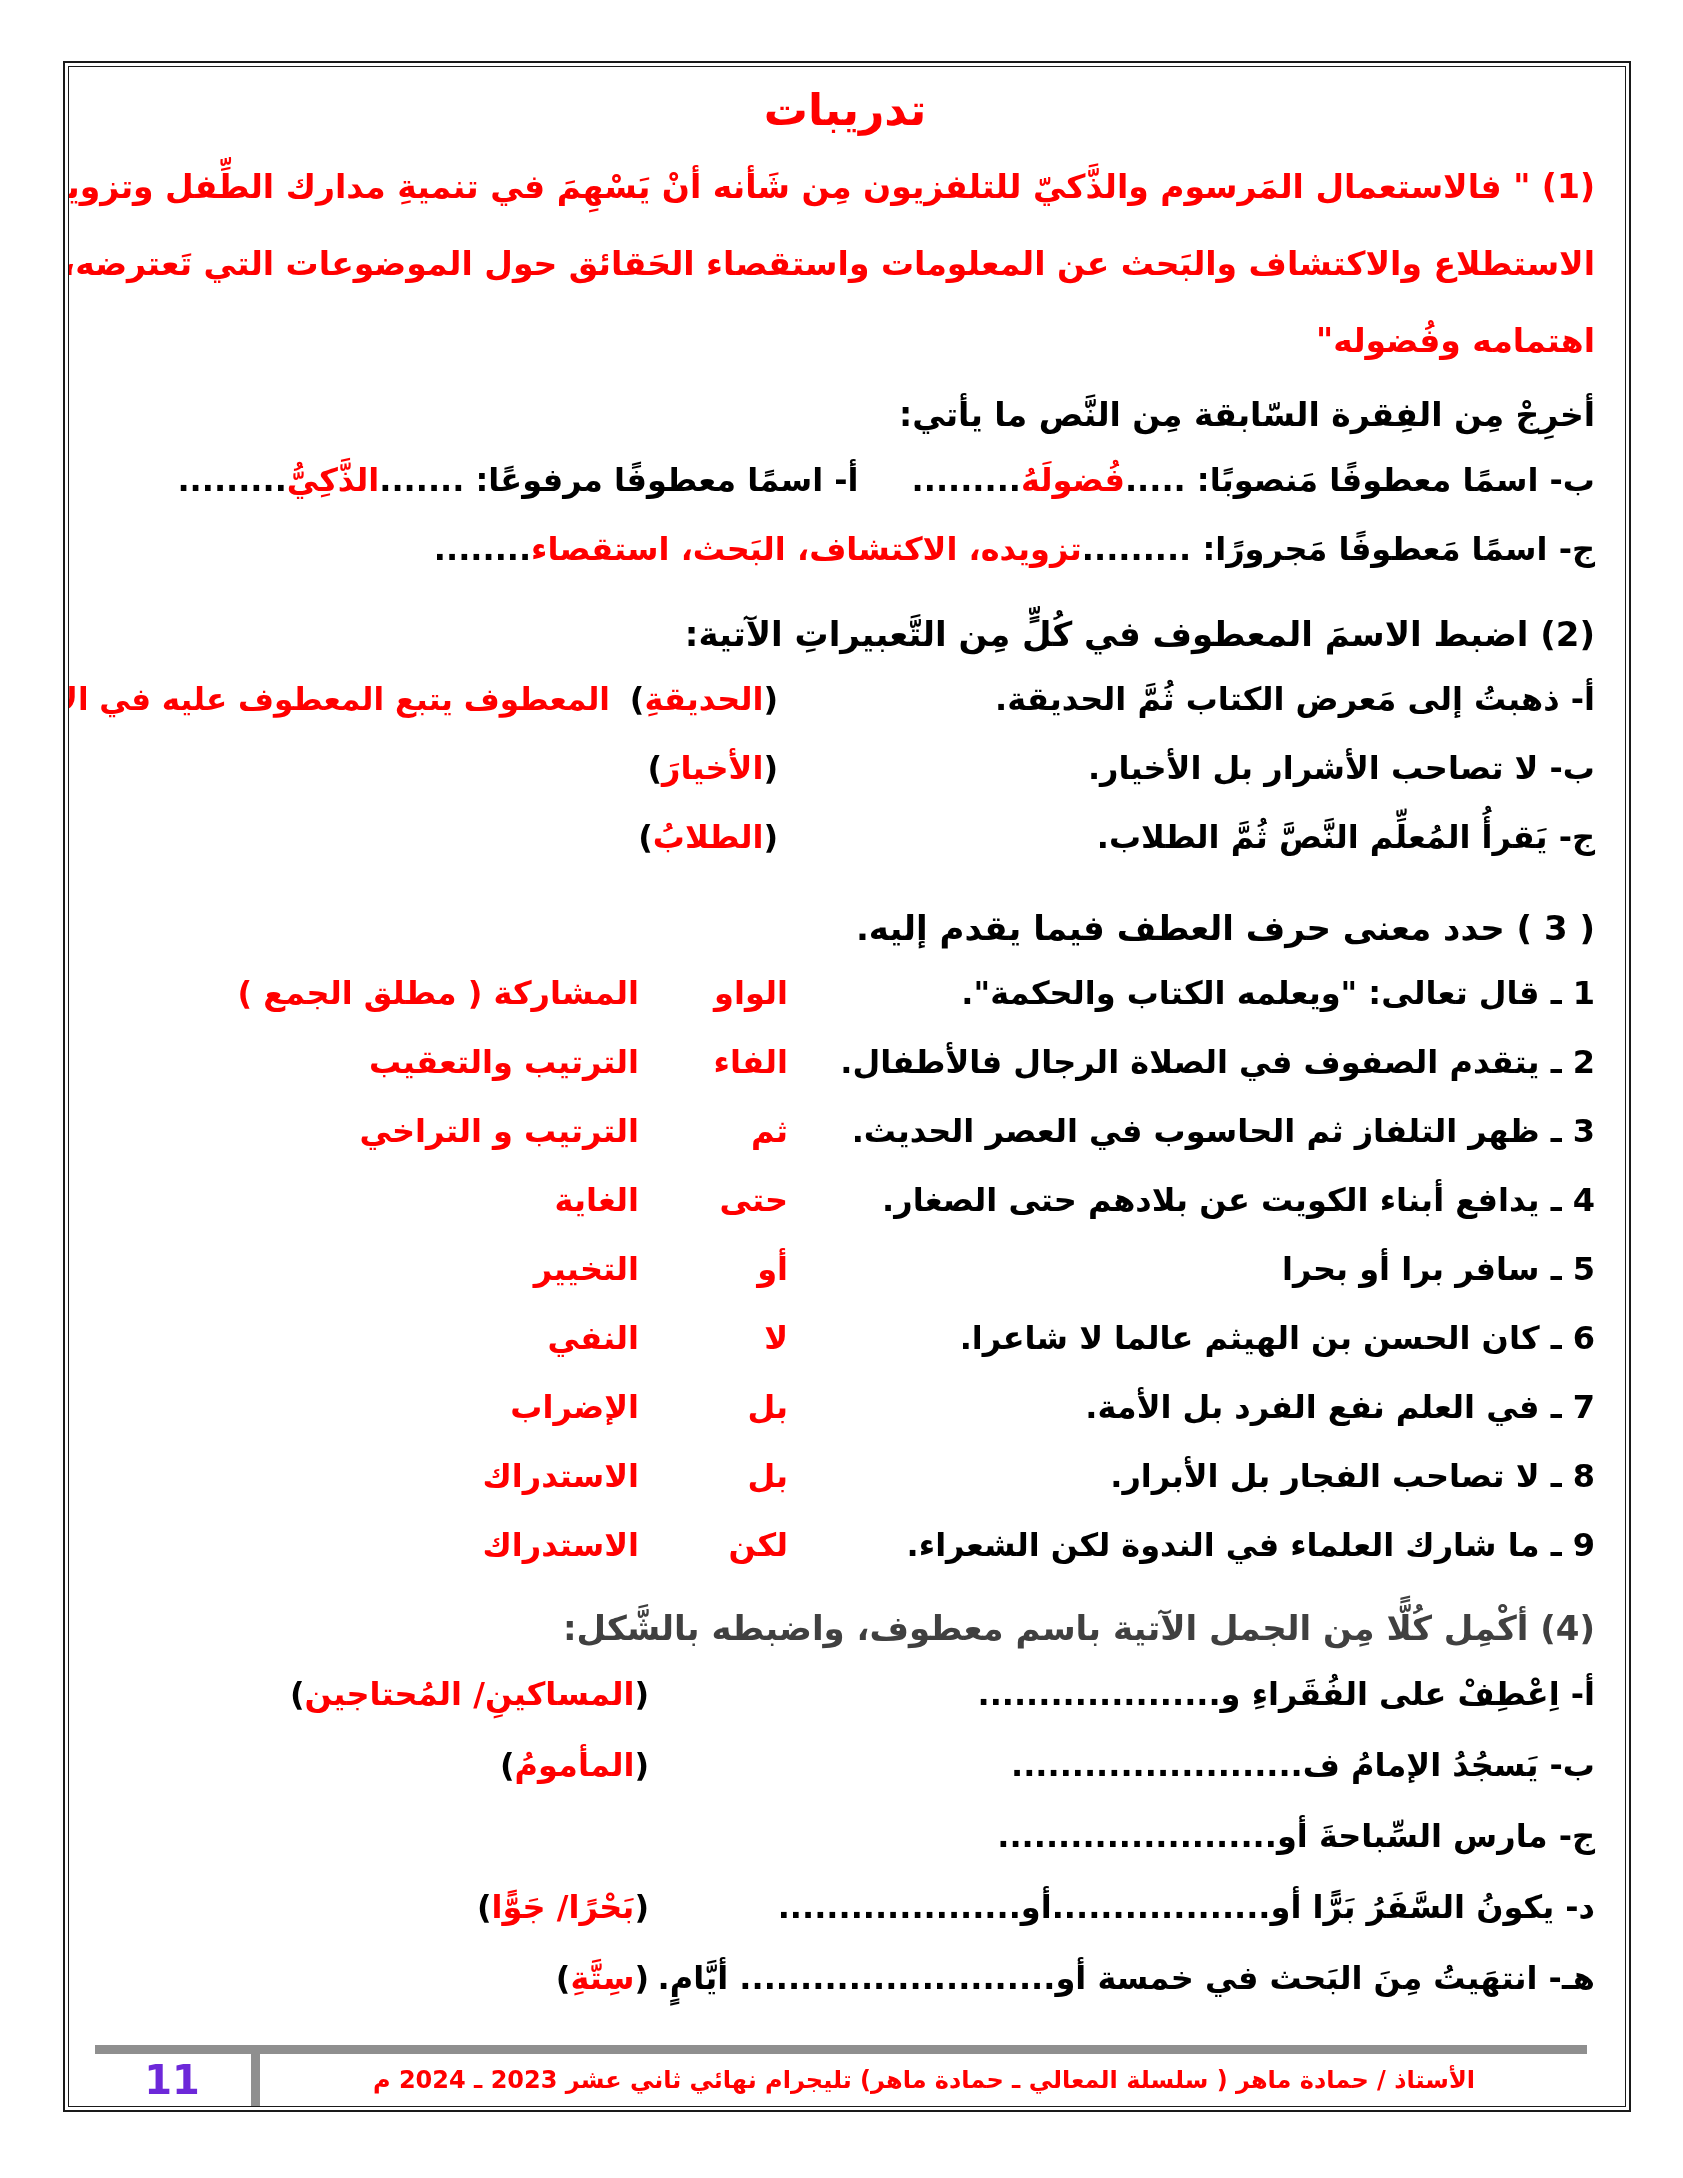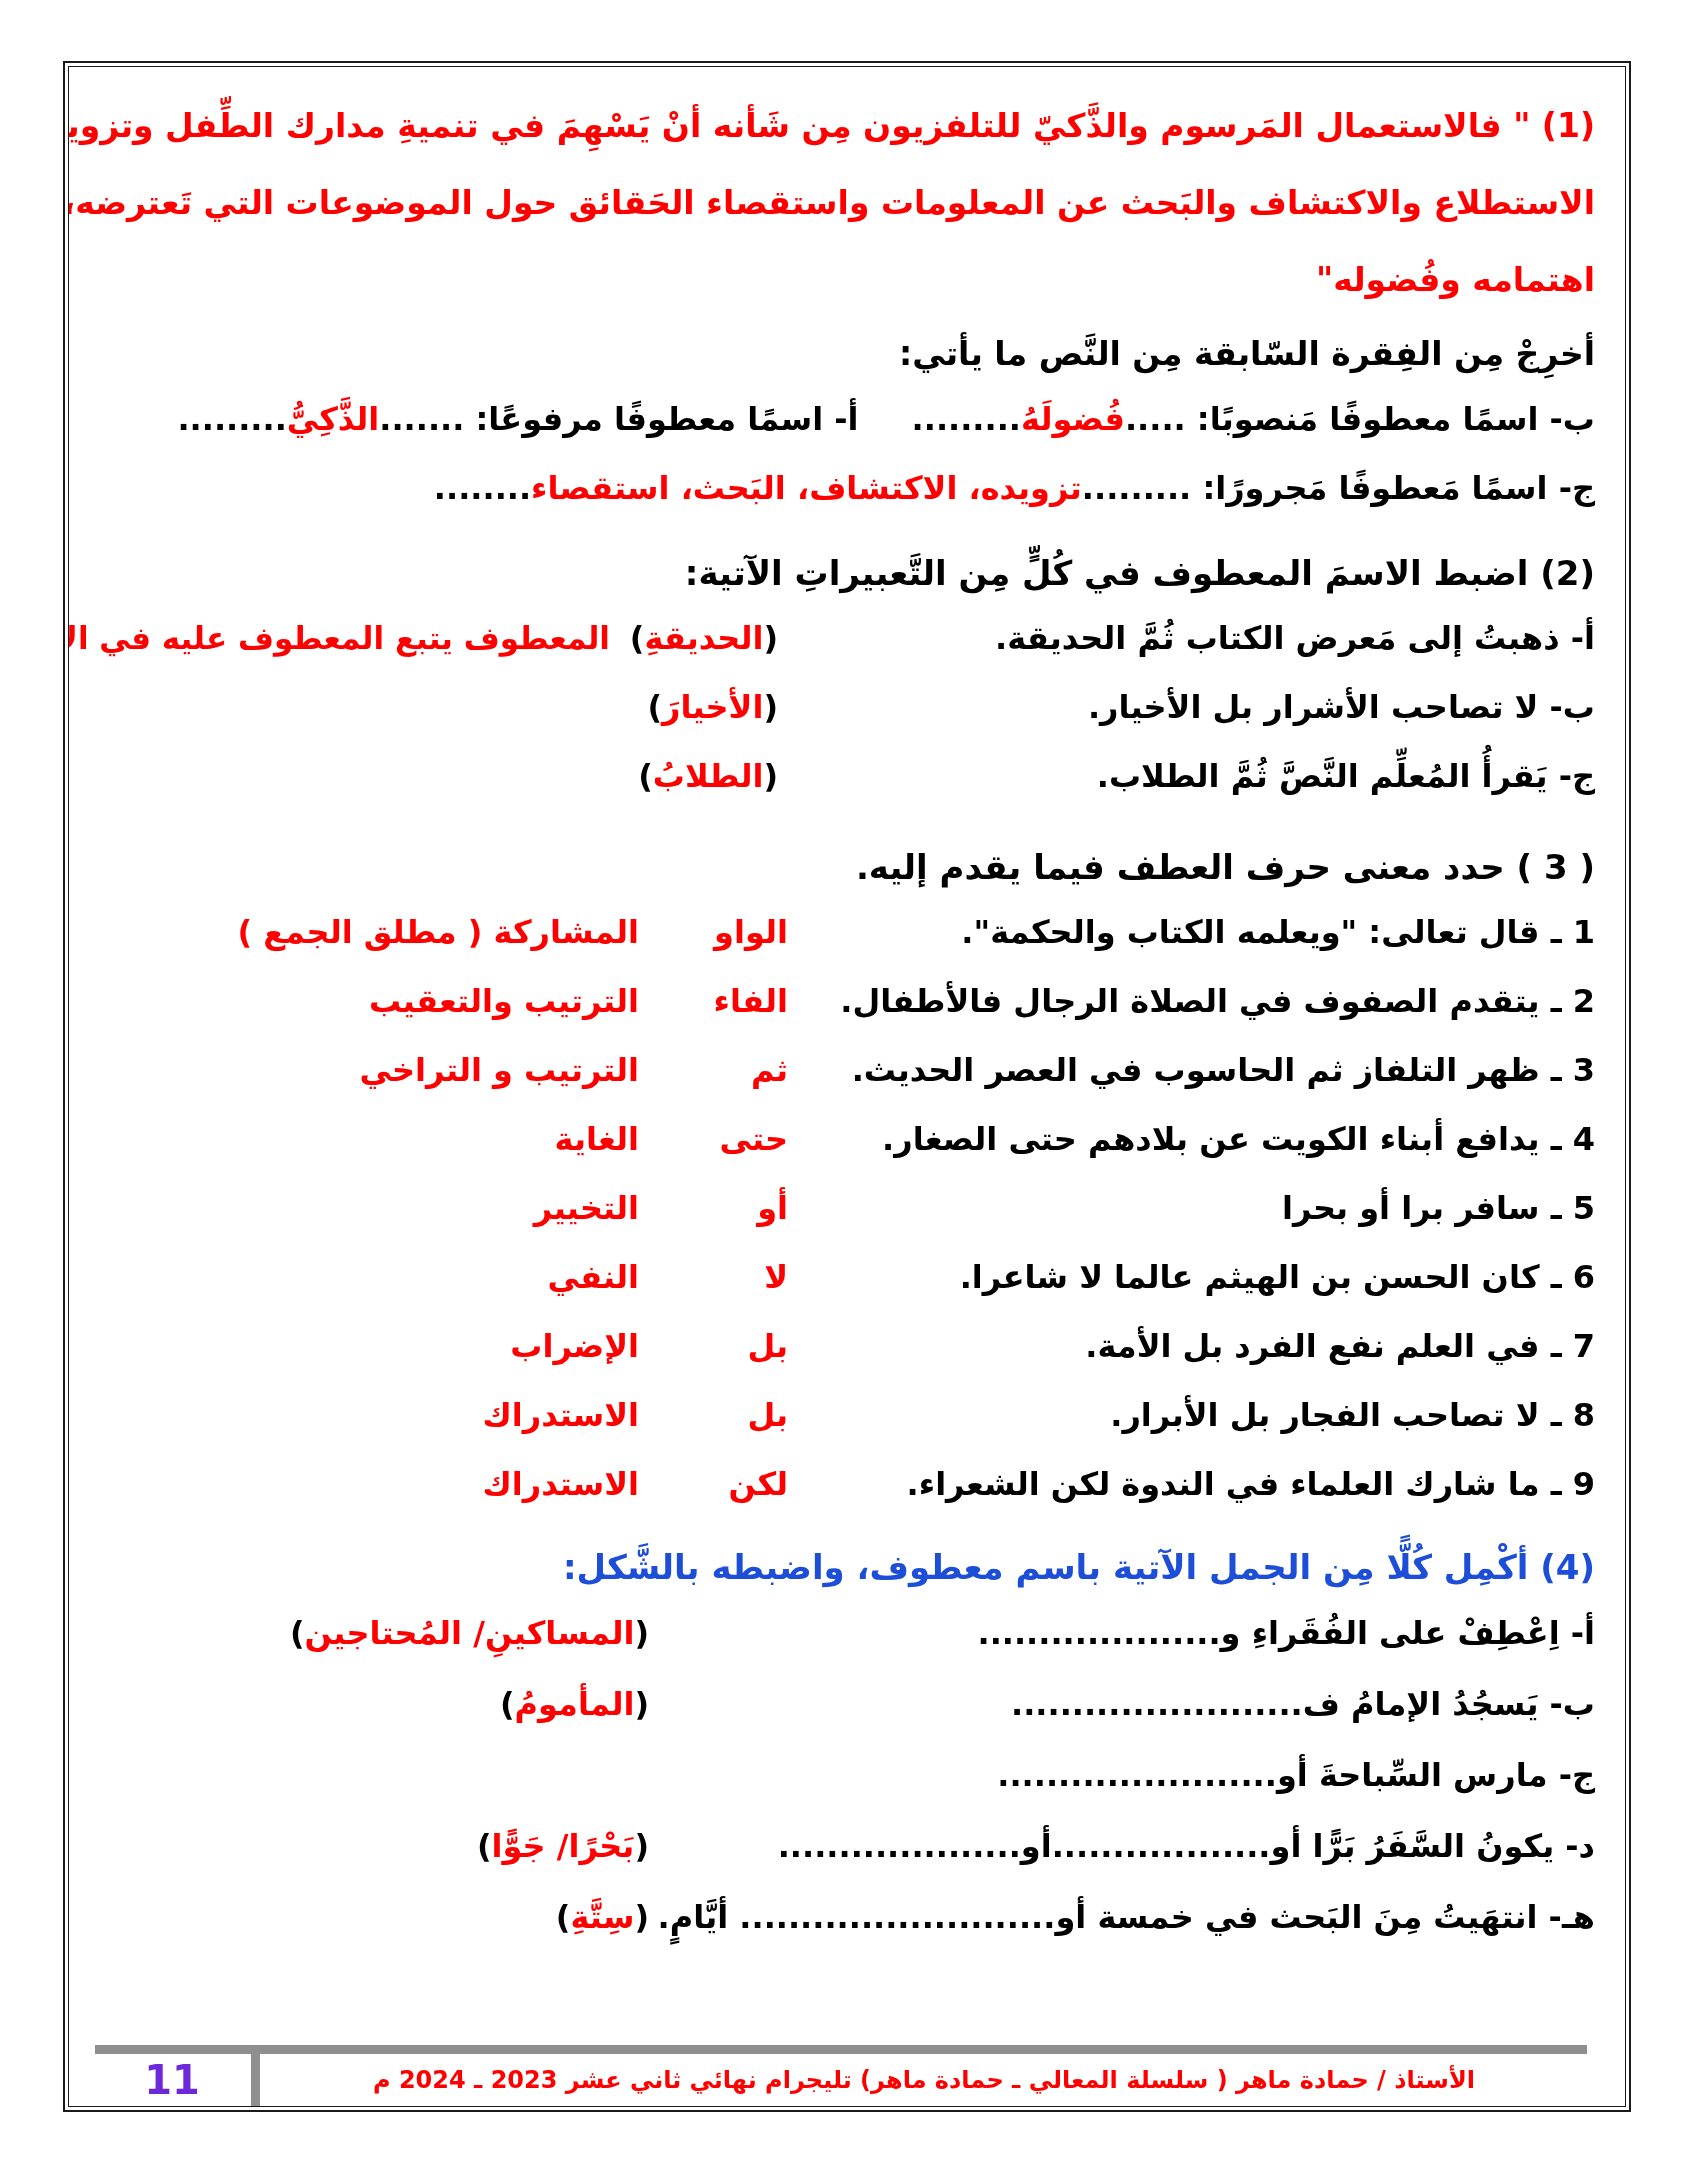--- a/index.html
+++ b/index.html
@@ -19,21 +19,21 @@
   .red { color:#ff0000; }
   .blk { color:#000000; }
   .title { text-align:center; font-size:44px; line-height:57px; color:#ff0000; margin-top:4px; }
   .para { margin-top:10px; }
   .para-line { font-size:33px; line-height:77px; white-space:nowrap; color:#ff0000; }
   .prompt { font-size:33px; line-height:63px; margin-top:4px; white-space:nowrap; }
   .q1-line { display:flex; gap:53px; font-size:32px; line-height:69px; white-space:nowrap; }
   .heading { font-size:34px; line-height:61px; white-space:nowrap; }
   .h2 { margin-top:20px; }
   .h3 { margin-top:26px; }
-  .h4 { margin-top:18px; color:#1d4ed8; }
+  .h4 { margin-top:18px; color:#404040; }
   .q2-row { display:grid; grid-template-columns:1fr 168px 515px; font-size:32px; line-height:69px; white-space:nowrap; align-items:baseline; }
   .q2-ans { padding-left:20px; }
   .q2-note { text-align:center; font-size:31px; }
   .q3-row { display:grid; grid-template-columns:1fr 693px; font-size:32px; line-height:69px; white-space:nowrap; align-items:baseline; }
   .q3-ans { display:flex; direction:rtl; align-items:baseline; }
   .q3-particle { width:149px; }
   .q3-meaning { flex:1; text-align:right; }
   .q4-row { display:grid; grid-template-columns:1fr 554px; font-size:32px; line-height:71px; white-space:nowrap; align-items:baseline; }
   .q4-ans { padding-left:10px; }
   .footer { position:absolute; left:24px; right:28px; bottom:0; height:61px; direction:rtl; }
@@ -43,20 +43,21 @@
   .footer-text { flex:1; text-align:center; font-size:24px; color:#ff0000; white-space:nowrap; }
   .footer-page { width:158px; text-align:center; font-size:40px; color:#6d28d9; }
 </style>
 </head>
 <body>
 
 <div class="sheet">
   <div class="frame">
     <div class="frame-inner">
 
+      <div class="title">تدريبات</div>
 
       <div class="para">
         <div class="para-line">(1) " فالاستعمال المَرسوم والذَّكيّ للتلفزيون مِن شَأنه أنْ يَسْهِمَ في تنميةِ مدارك الطِّفل وتزويده بِحُبِّ</div>
         <div class="para-line">الاستطلاع والاكتشاف والبَحث عن المعلومات واستقصاء الحَقائق حول الموضوعات التي تَعترضه، والتي تُثير</div>
         <div class="para-line">اهتمامه وفُضوله"</div>
       </div>
 
       <div class="prompt">أخرِجْ مِن الفِقرة السّابقة مِن النَّص ما يأتي:</div>
 
       <div class="q1-line">

